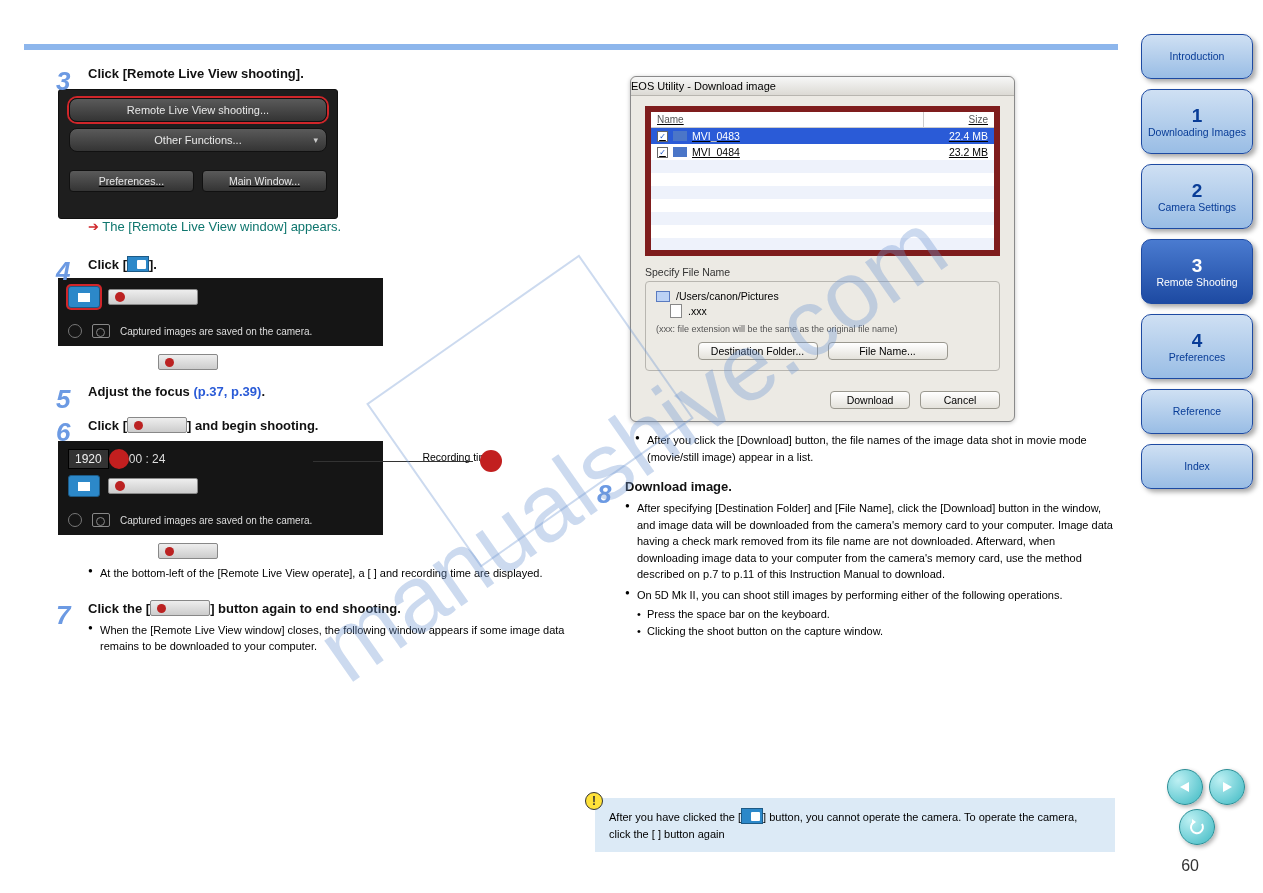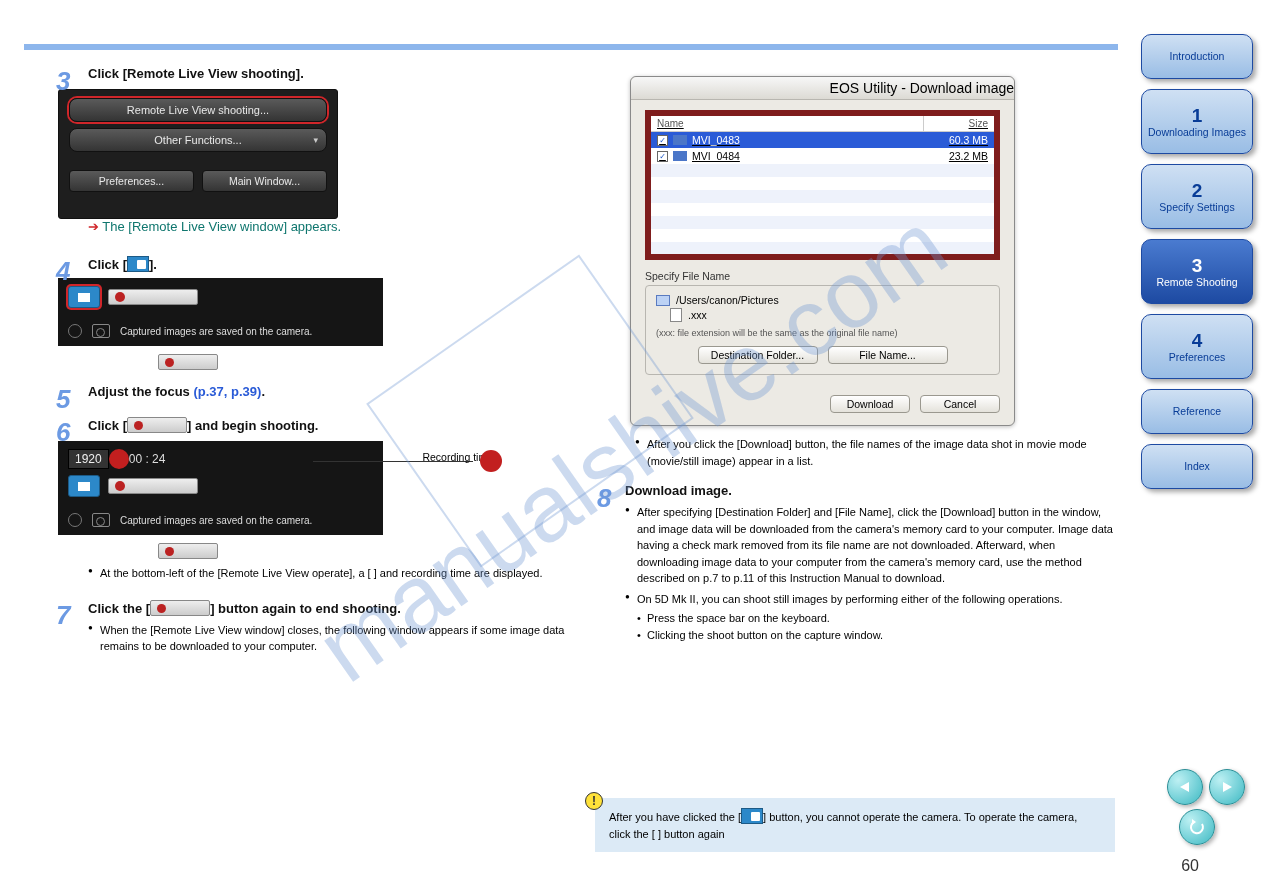--- a/index.html
+++ b/index.html
@@ -130,21 +130,21 @@
     border: 1px solid #111;
     border-radius: 8px;
     color: #e8e8e8;
     font-size: 11px;
     height: 24px;
     display: flex; align-items: center; justify-content: center;
     position: relative;
   }
   .cap-btn.hl { box-shadow: 0 0 0 2px #d0262a; }
   .cap-btn .chev { position: absolute; right: 8px; color: #ccc; font-size: 9px; }
-  .cap-row2 { display: flex; gap: 8px; margin-top: 12px; }
+  .cap-row2 { display: flex; gap: 8px; margin-top: 12px; text-decoration: underline; }
   .cap-row2 .cap-btn { flex: 1; height: 22px; border-radius: 4px; font-size: 10.5px; }
 
   .arrow-down { margin-left: 30px; font-size: 13px; color: #d0262a; }
 
   
   .lv-icon {
     display: inline-block; width: 22px; height: 16px; vertical-align: -3px;
     background: #2c88c9;
     position: relative; border: 1px solid #1c5a86;
   }
@@ -211,25 +211,25 @@
   .dl-dialog {
     width: 385px;
     border: 1px solid #8a8a8a;
     background: #eceae4;
     border-radius: 6px;
     box-shadow: 0 1px 4px rgba(0,0,0,0.25);
     margin: 10px auto 0 35px;
     font-size: 10.5px;
   }
   .dl-title {
-    text-align: right; padding: 3px 0;
+    text-align: left; padding: 3px 0;
     background: linear-gradient(#f7f7f7,#dcdad4);
     border-bottom: 1px solid #b8b6b0;
     border-radius: 6px 6px 0 0;
-    font-size: 14px;
+    font-size: 11px;
   }
   .dl-body { padding: 10px 14px 12px; }
   .dl-list {
     background: #fff; border:6px solid #7f1d1d;
     height: 150px; overflow: hidden; text-decoration: underline;
   }
   .dl-head { display:flex; background:#fff; border-bottom:1px solid #ccc; font-size:10px; color:#555; }
   .dl-head .n { flex:1; padding:2px 6px; border-right:1px solid #ccc; }
   .dl-head .s { width:70px; padding:2px 6px; text-align:right; }
   .dl-row { display:flex; align-items:center; padding:2px 6px; font-size:10.5px; }
@@ -426,21 +426,21 @@
         <div class="dl-head">
           <div class="n">Name</div>
           <div class="s">Size</div>
         </div>
         <div class="dl-row sel">
           <div class="n">
             <span class="dl-cb">✓</span>
             <span class="dl-vid"></span>
             <span>MVI_0483</span>
           </div>
-          <div class="s">60.3 MB</div>
+          <div class="s">22.4 MB</div>
         </div>
         <div class="dl-row">
           <div class="n">
             <span class="dl-cb">✓</span>
             <span class="dl-vid"></span>
             <span>MVI_0484</span>
           </div>
           <div class="s">23.2 MB</div>
         </div>
         <div class="dl-stripes">
@@ -510,21 +510,21 @@
 <div class="sidetabs">
   <div class="tab small">
     <span>Introduction</span>
   </div>
   <div class="tab big">
     <span class="num">1</span>
     <span>Downloading Images</span>
   </div>
   <div class="tab big">
     <span class="num">2</span>
-    <span>Specify Settings</span>
+    <span>Camera Settings</span>
   </div>
   <div class="tab big active">
     <span class="num">3</span>
     <span>Remote Shooting</span>
   </div>
   <div class="tab big">
     <span class="num">4</span>
     <span>Preferences</span>
   </div>
   <div class="tab small">

